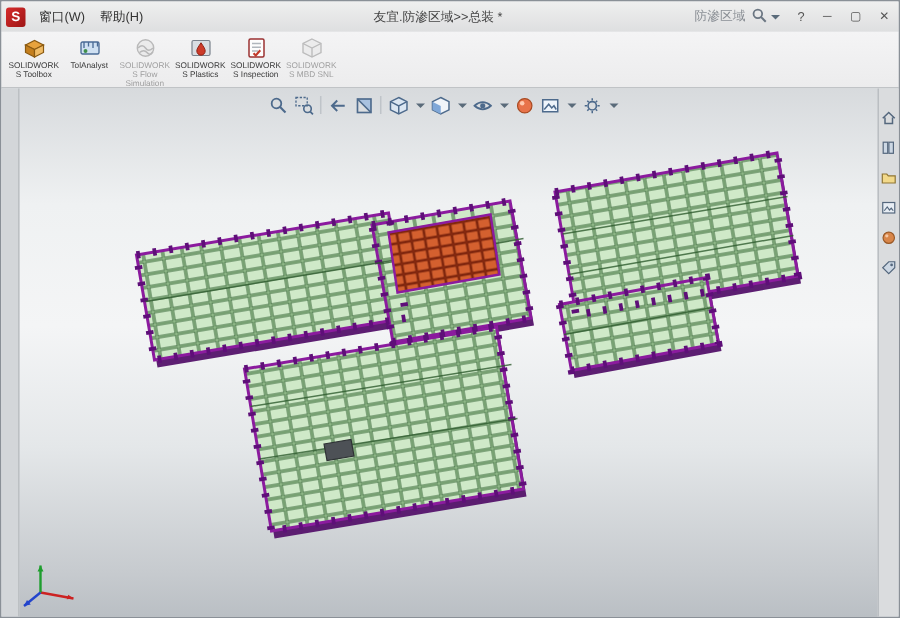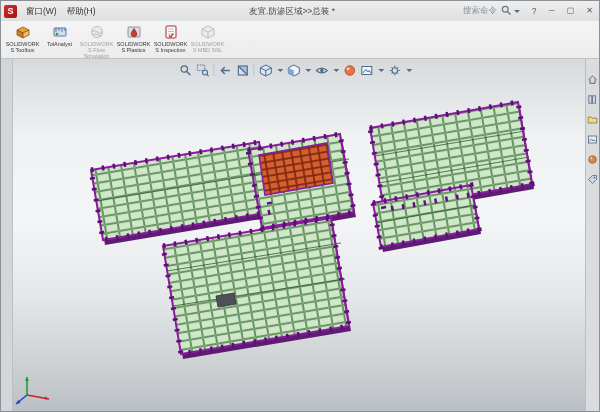--- a/index.html
+++ b/index.html
@@ -62,21 +62,21 @@
 
   <div class="titlebar">
     <span class="app-logo">S</span>
     <span class="menu-item">窗口(W)</span>
     <span class="menu-item">帮助(H)</span>
 
     <span class="title-center">友宜.防渗区域&gt;&gt;总装 *</span>
 
     <div class="tb-right">
       <div class="search">
-        <span class="search-text">搜索命令</span>
+        <span class="search-text">防渗区域</span>
         <span>
           <svg width="11" height="11" viewBox="0 0 13 13">
               <circle cx="5" cy="5" r="3.4" fill="none" stroke="#6b7682" stroke-width="1.4"></circle>
               <line x1="7.6" y1="7.6" x2="11.2" y2="11.2" stroke="#6b7682" stroke-width="1.6"></line>
             </svg>
         </span>
         <span class="chev"></span>
       </div>
       <span class="tb-btn">?</span>
       <span class="wc">─</span>

